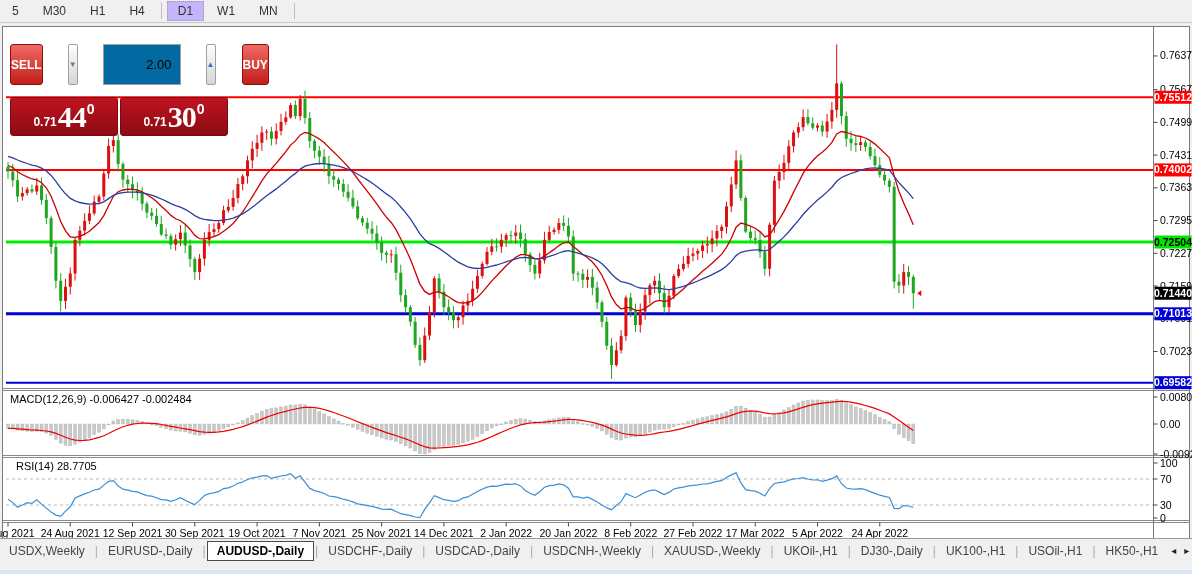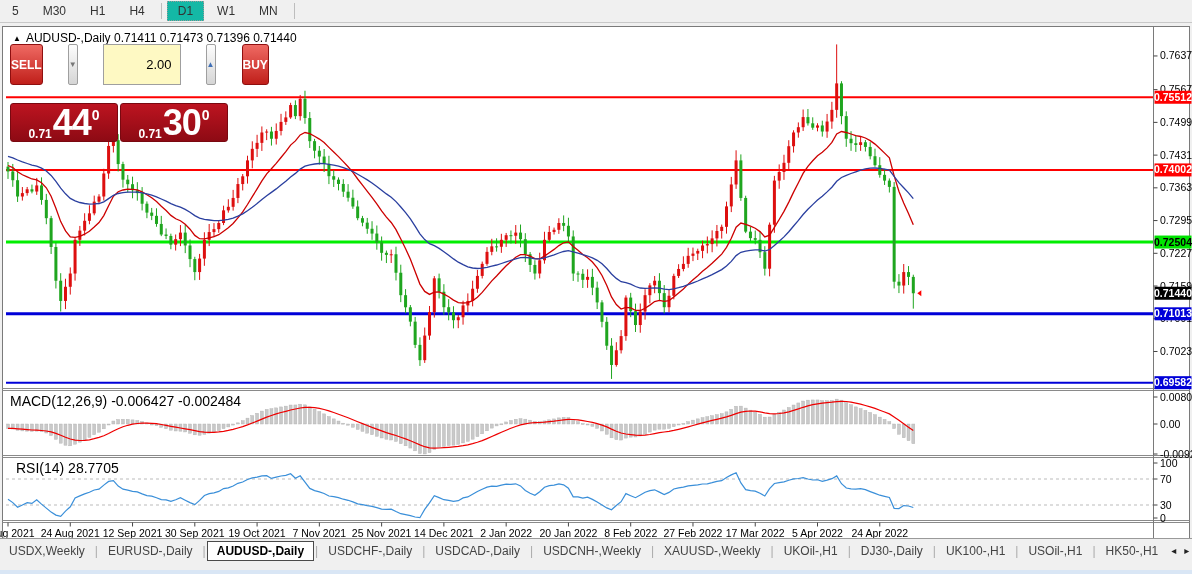--- a/index.html
+++ b/index.html
@@ -3,46 +3,46 @@
 <meta charset="utf-8">
 <style>
   html,body{margin:0;padding:0;background:#e8e8e8;}
   .stage{position:relative;width:1192px;height:574px;background:#f0f0f0;overflow:hidden;
          font-family:"Liberation Sans",sans-serif;-webkit-font-smoothing:none;}
   svg{position:absolute;left:0;top:0;}
   
   .toolbar{position:absolute;left:0;top:0;width:1192px;height:22px;background:#f0f0f0;
            display:flex;align-items:center;border-bottom:1px solid #c8c8c8;z-index:5;}
   .tf{padding:2px 10px;font-size:12px;color:#333;margin:0 1px;border:1px solid transparent;cursor:default;}
-  .tf.active{background:#14b8a6;border:1px dotted #9a9a9a;}
+  .tf.active{background:#c4b5fd;border:1px dotted #9a9a9a;}
   .tbsep{width:1px;height:16px;background:#bdbdbd;margin:0 4px;}
   
   .chart-title{position:absolute;left:13px;top:31px;font-size:12px;color:#000;z-index:6;white-space:nowrap;}
   .chart-title .tri{font-size:8px;position:relative;top:-1px;margin-right:5px;}
   .chart-title b{font-weight:normal;}
   
   .trade{position:absolute;left:10px;top:44px;width:218px;z-index:7;}
-  .trow{display:flex;height:41px;margin-bottom:18px;gap:24px;}
+  .trow{display:flex;height:41px;margin-bottom:12px;gap:24px;}
   .tbtn{width:50px;background:linear-gradient(#ef6a63,#c01f1a);border:1px solid #8f0f0f;border-radius:3px;
         color:#fff;font-size:12px;font-weight:bold;display:flex;align-items:center;justify-content:center;}
   .spin{width:19px;background:linear-gradient(#fdfdfd,#d5d5d5);border:1px solid #9f9f9f;border-radius:2px;
         display:flex;align-items:center;justify-content:center;font-size:8px;margin:0 1px;}
   .spin.down{color:#777;}
   .spin.up{color:#3f6fb5;}
   .vol{width:68px;border:1px solid #9f9f9f;font-size:13px;text-align:right;padding:0 8px 0 0;
-       font-family:"Liberation Sans",sans-serif;background:#fef9c3;color:#000;}
+       font-family:"Liberation Sans",sans-serif;background:#0369a1;color:#000;}
   .bigrow{display:flex;height:39px;}
   .pricebox{flex:1;background:linear-gradient(#bd1420,#8d0a14);border:1px solid #7a0810;border-radius:3px;
             color:#fff;display:flex;align-items:center;justify-content:center;}
   .pricebox:first-child{margin-right:2px;}
-  .p-small{font-size:12px;font-weight:bold;align-self:flex-end;margin-bottom:0;}
-  .p-big{font-size:36px;font-weight:bold;line-height:36px;margin:0 1px;letter-spacing:-1px;}
+  .p-small{font-size:12px;font-weight:bold;align-self:flex-end;margin-bottom:6px;}
+  .p-big{font-size:30px;font-weight:bold;line-height:36px;margin:0 1px;letter-spacing:-1px;font-family:Liberation Serif, serif;}
   .p-sup{font-size:14px;font-weight:bold;align-self:flex-start;margin-top:3px;}
   
-  .indlabel{position:absolute;font-size:14px;color:#000;z-index:6;white-space:nowrap;}
+  .indlabel{position:absolute;font-size:11px;color:#000;z-index:6;white-space:nowrap;}
   
   .tabbar{position:absolute;left:0;top:538px;width:1192px;height:23px;background:#f0f0f0;
           border-top:1px solid #9a9a9a;display:flex;align-items:center;z-index:5;font-size:12px;color:#444;}
   .tab{padding:3px 9px;white-space:nowrap;cursor:default;}
   .tab.active{background:#fff;border:1px solid #4a4a4a;color:#000;font-weight:bold;padding:2px 9px;}
   .tabsep{color:#aaa;margin:0 1px;}
   .tabnav{margin-left:auto;display:flex;align-items:center;padding-right:5px;color:#222;}
   .tabnav span{font-size:10px;padding:0 4px;}
   .bottomstrip{position:absolute;left:0;top:570px;width:1192px;height:4px;background:#d9e6f5;z-index:5;}
 </style>
@@ -758,23 +758,20 @@
         <text x="692.97" y="537" text-anchor="middle">27 Feb 2022</text>
         <line x1="755.24" x2="755.24" y1="522.5" y2="526.5" stroke="#444"></line>
         <text x="755.24" y="537" text-anchor="middle">17 Mar 2022</text>
         <line x1="817.51" x2="817.51" y1="522.5" y2="526.5" stroke="#444"></line>
         <text x="817.51" y="537" text-anchor="middle">5 Apr 2022</text>
         <line x1="879.78" x2="879.78" y1="522.5" y2="526.5" stroke="#444"></line>
         <text x="879.78" y="537" text-anchor="middle">24 Apr 2022</text>
       </g>
     </svg>
 
-  <div class="chart-title">
-    <span class="tri">▲</span><b>AUDUSD-,Daily</b>&nbsp;<span>0.71411 0.71473 0.71396 0.71440</span>
-  </div>
 
   <div class="trade">
     <div class="trow">
       <div class="tbtn">SELL</div>
       <div class="spin down">▼</div>
       <input class="vol" value="2.00" style="">
       <div class="spin up">▲</div>
       <div class="tbtn" style="margin-left:1px">BUY</div>
     </div>
     <div class="bigrow">

